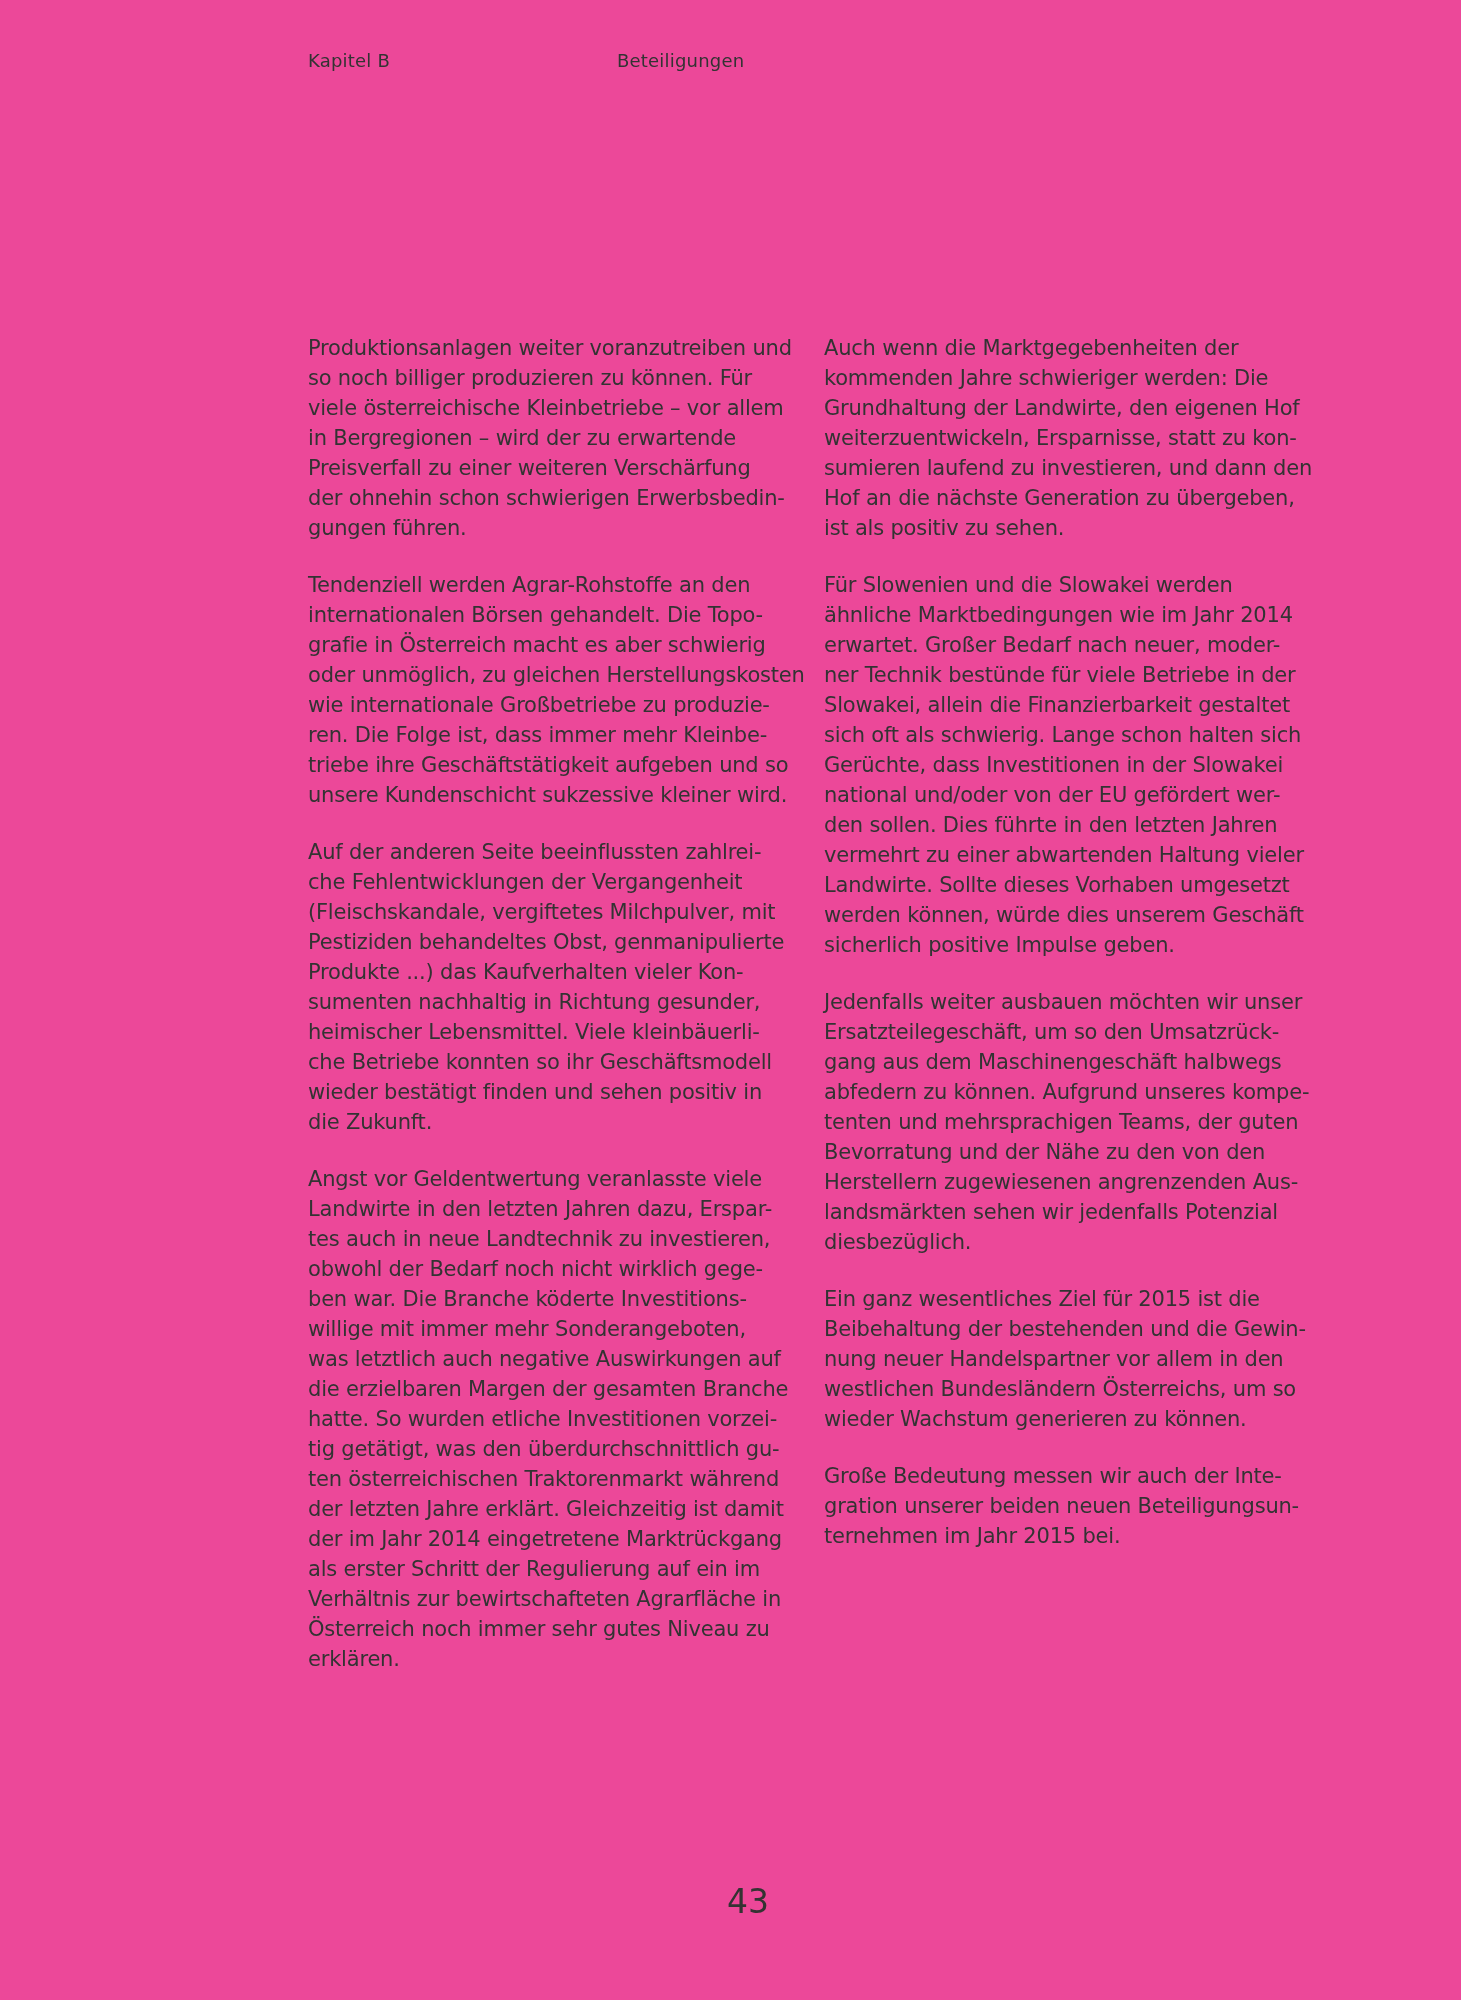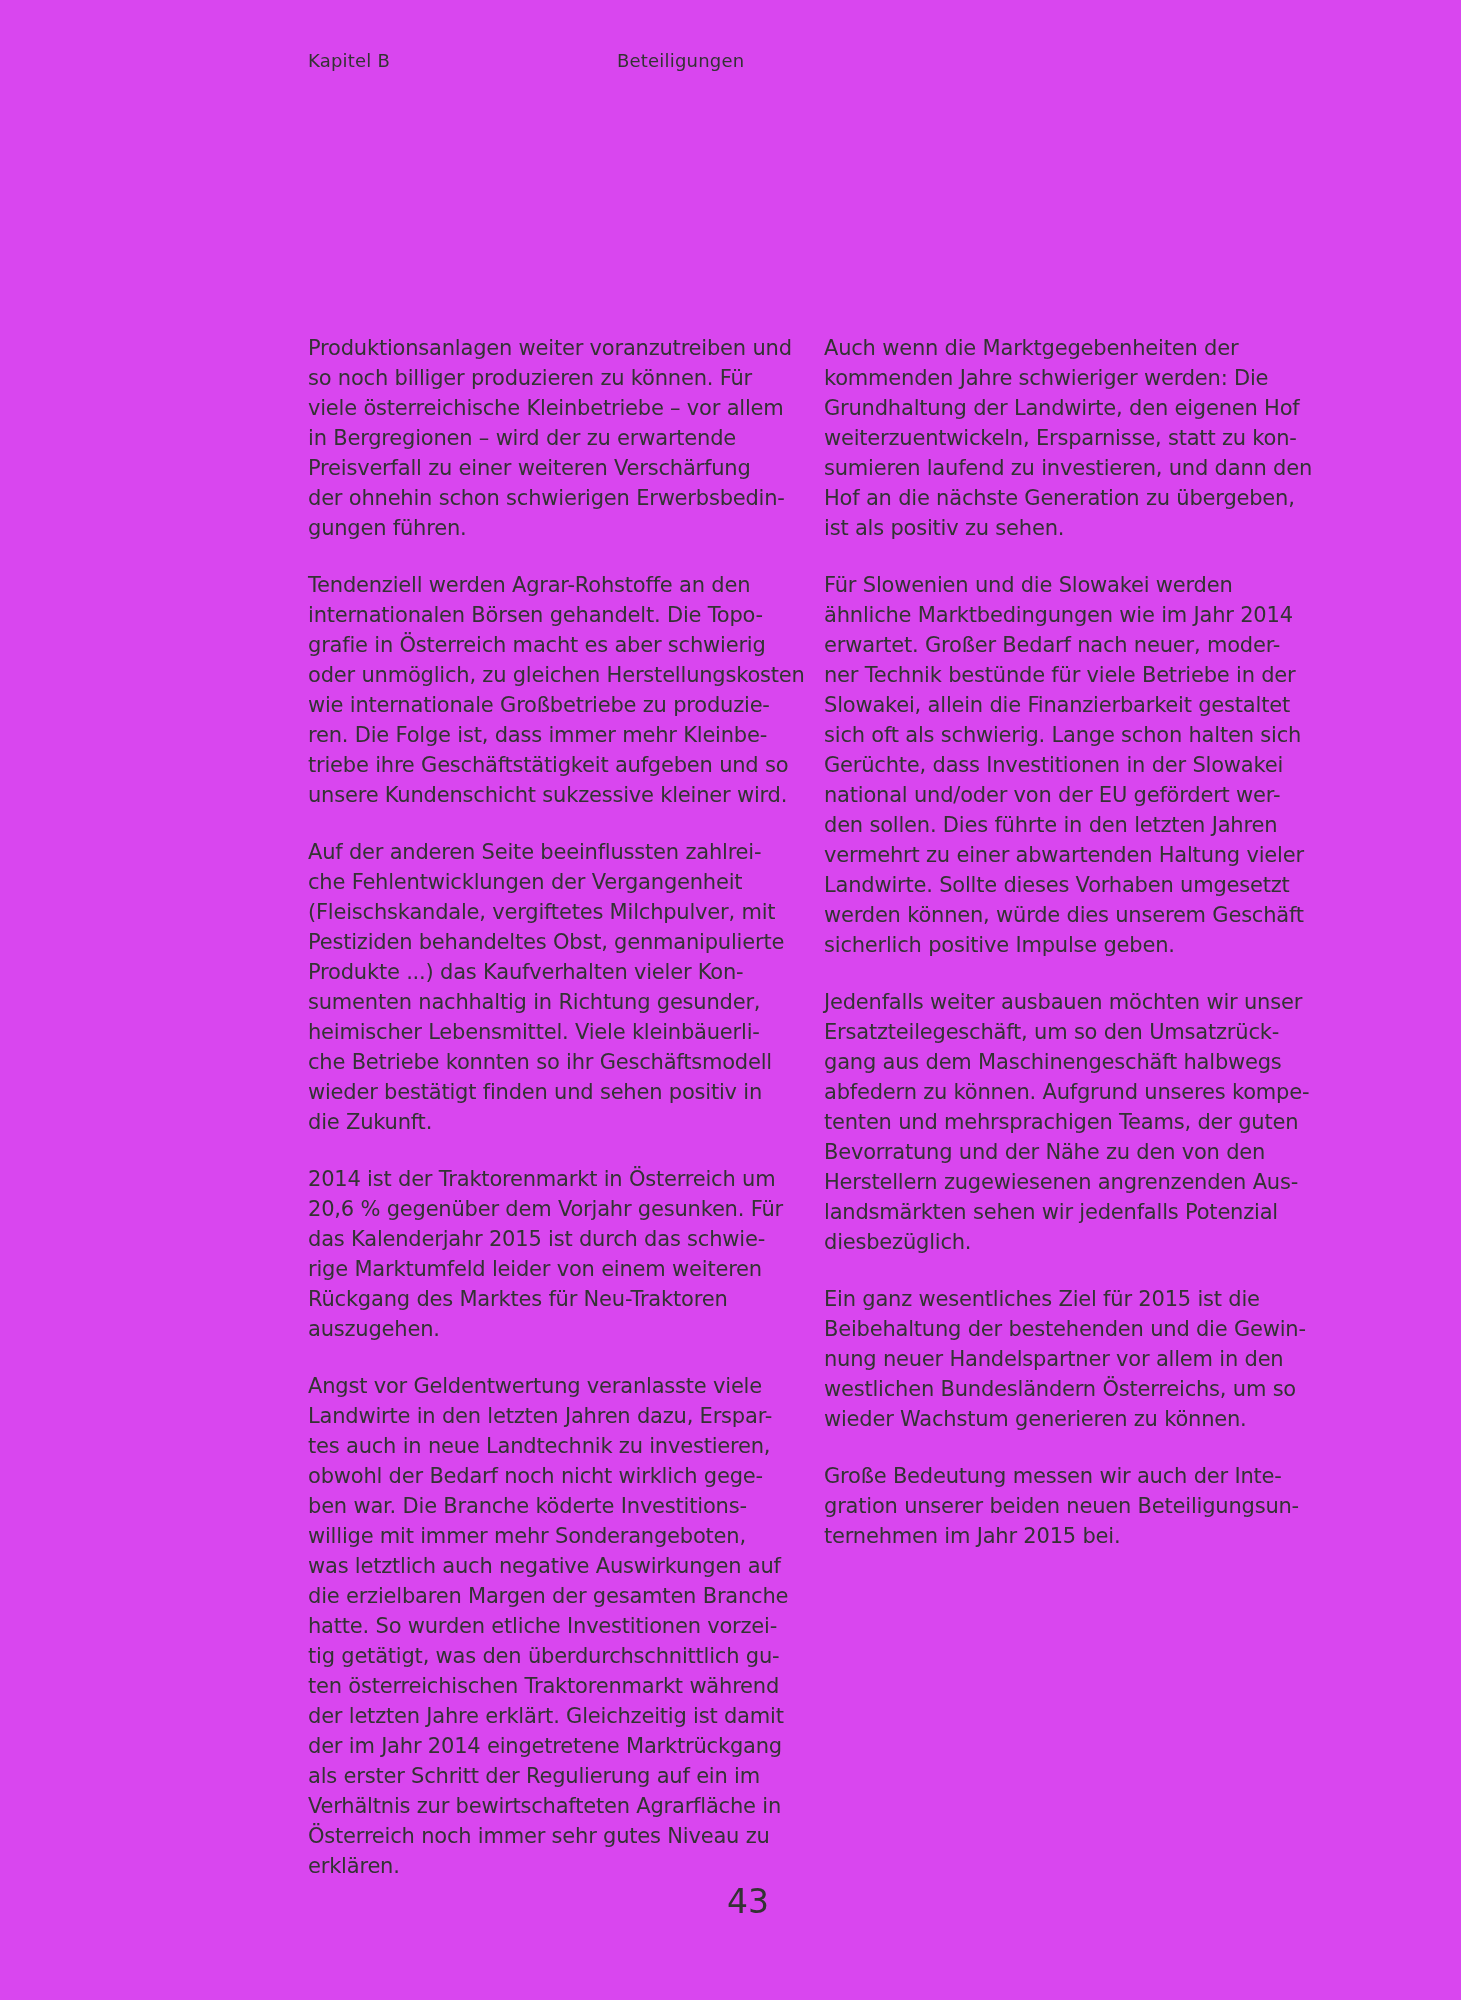--- a/index.html
+++ b/index.html
@@ -5,21 +5,21 @@
     html, body {
       margin: 0;
       padding: 0;
       background: #ffffff;
       font-family: "DejaVu Sans", sans-serif;
     }
     .page {
       position: relative;
       width: 1461px;
       height: 2000px;
-      background: #d946ef;
+      background: #ec4899;
       color: #333333;
       overflow: hidden;
       text-decoration: underline;
     }
     .running-head {
       position: absolute;
       top: 50px;
       font-size: 18px;
       line-height: 22px;
       letter-spacing: 0.2px;
@@ -80,26 +80,21 @@
 triebe ihre Geschäftstätigkeit aufgeben und so
 unsere Kundenschicht sukzessive kleiner wird.</p><p>Auf der anderen Seite beeinflussten zahlrei-
 che Fehlentwicklungen der Vergangenheit
 (Fleischskandale, vergiftetes Milchpulver, mit
 Pestiziden behandeltes Obst, genmanipulierte
 Produkte ...) das Kaufverhalten vieler Kon-
 sumenten nachhaltig in Richtung gesunder,
 heimischer Lebensmittel. Viele kleinbäuerli-
 che Betriebe konnten so ihr Geschäftsmodell
 wieder bestätigt finden und sehen positiv in
-die Zukunft.</p><p>2014 ist der Traktorenmarkt in Österreich um
-20,6 % gegenüber dem Vorjahr gesunken. Für
-das Kalenderjahr 2015 ist durch das schwie-
-rige Marktumfeld leider von einem weiteren
-Rückgang des Marktes für Neu-Traktoren
-auszugehen.</p><p>Angst vor Geldentwertung veranlasste viele
+die Zukunft.</p><p>Angst vor Geldentwertung veranlasste viele
 Landwirte in den letzten Jahren dazu, Erspar-
 tes auch in neue Landtechnik zu investieren,
 obwohl der Bedarf noch nicht wirklich gege-
 ben war. Die Branche köderte Investitions-
 willige mit immer mehr Sonderangeboten,
 was letztlich auch negative Auswirkungen auf
 die erzielbaren Margen der gesamten Branche
 hatte. So wurden etliche Investitionen vorzei-
 tig getätigt, was den überdurchschnittlich gu-
 ten österreichischen Traktorenmarkt während

